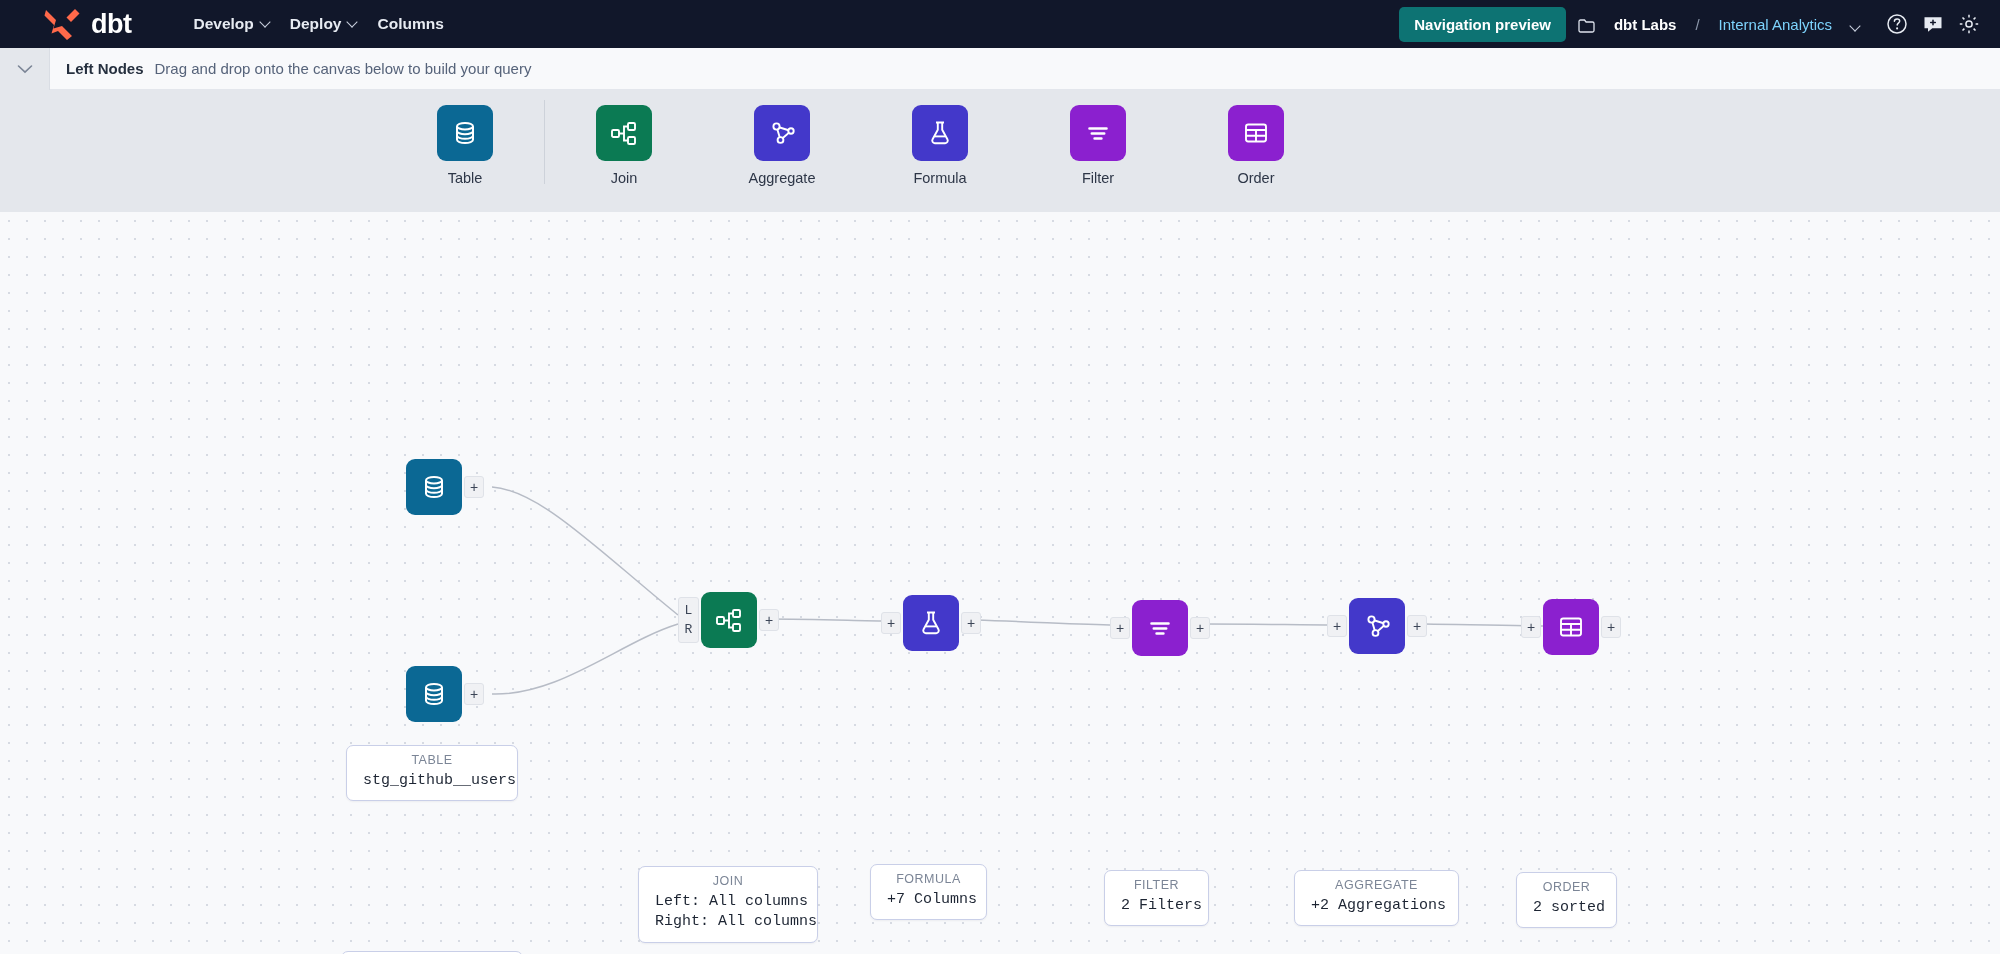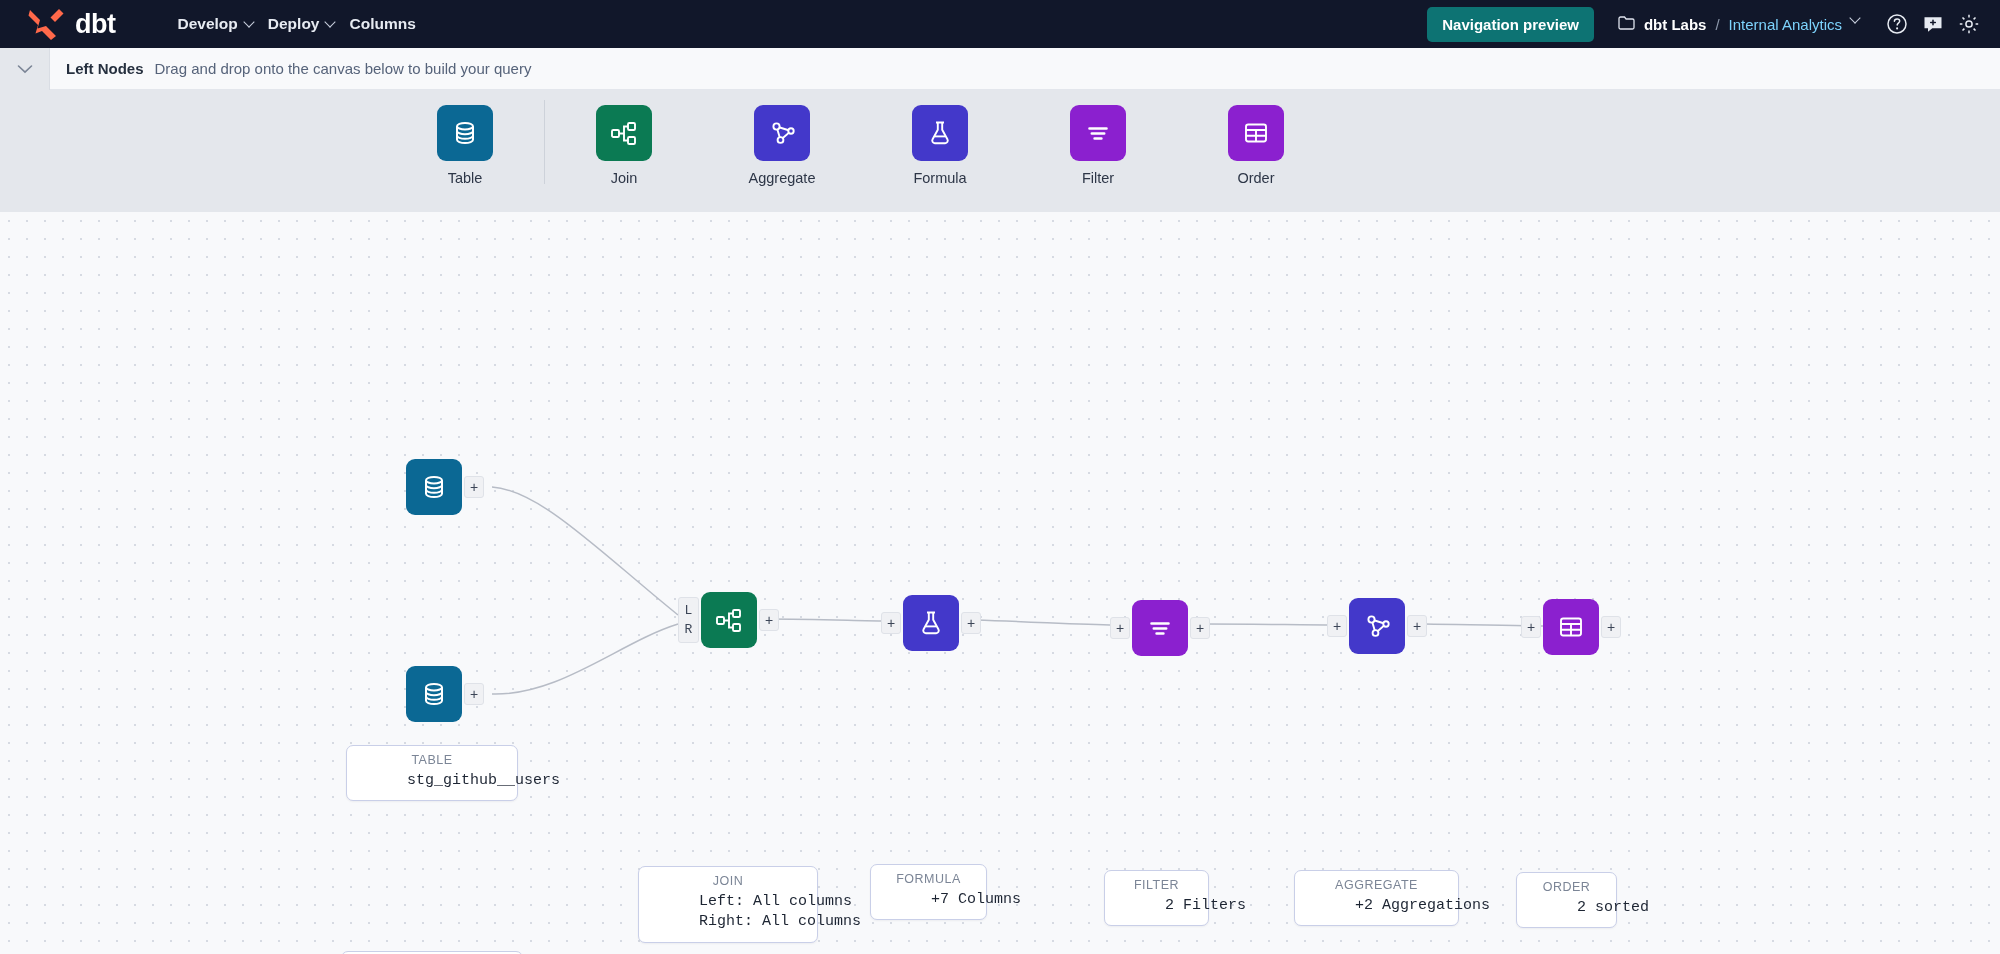--- a/index.html
+++ b/index.html
@@ -10,25 +10,25 @@
     overflow: hidden;
   }
 
   
   .topnav {
     position: absolute; top: 0; left: 0;
     width: 2000px; height: 48px;
     background: #11172a;
     display: flex; align-items: center;
   }
-  .logo-wrap { display: flex; align-items: center; padding-left: 26px; gap: 9px; }
+  .logo-wrap { display: flex; align-items: center; padding-left: 42px; gap: 9px; }
   .logo-mark { width: 40px; height: 34px; display: block; }
   .logo-text { font-size: 27px; font-weight: 700; color: #ffffff; letter-spacing: -0.5px; line-height: 1; }
 
-  .nav-items { display: flex; align-items: center; margin-left: 62px; gap: 14px; }
+  .nav-items { display: flex; align-items: center; margin-left: 62px; gap: 20px; }
   .nav-item {
     display: flex; align-items: center; gap: 7px;
     color: #e7ebf2; font-size: 15.5px; font-weight: 700; cursor: pointer;
   }
   .chev { display: inline-block; width: 9px; height: 9px; position: relative; top: -2px; }
   .chev::after {
     content: ""; position: absolute; left: 0; top: 0;
     width: 7px; height: 7px;
     border-right: 1.6px solid #c9d1de; border-bottom: 1.6px solid #c9d1de;
     transform: rotate(45deg);
@@ -37,22 +37,22 @@
   .nav-right {
     margin-left: auto; display: flex; align-items: center; gap: 0px; padding-right: 20px;
   }
   .nav-preview-btn {
     background: #0d7373; color: #ffffff;
     font-size: 15px; font-weight: 700;
     padding: 9px 15px; border-radius: 5px; border: none; cursor: pointer;
     white-space: nowrap;
   }
   .breadcrumb {
-    display: flex; align-items: flex-start; gap: 9px;
-    margin-left: 24px; color: #e7ebf2; font-size: 15px;
+    display: flex; align-items: flex-end; gap: 19px;
+    margin-left: 12px; color: #e7ebf2; font-size: 15px;
   }
   .bc-org { font-weight: 700; color: #ffffff; }
   .bc-sep { color: #8e99ad; font-weight: 400; }
   .bc-proj { color: #7dd3fc; font-weight: 400; }
   .folder-ico { width: 17px; height: 14px; display: block; }
   .icon-btns { display: flex; align-items: center; gap: 14px; margin-left: 26px; }
   .icon-btn { width: 22px; height: 22px; cursor: pointer; display: block; }
 
   
   .subheader {
@@ -139,21 +139,20 @@
   }
   .card-kind {
     font-size: 12.5px; color: #7b8596; letter-spacing: 0.5px;
     font-family: "Liberation Sans", sans-serif;
   }
   .card-body {
     margin-top: 4px;
     font-family: "Liberation Mono", monospace;
     font-size: 15px; color: #1d2533; white-space: pre;
     line-height: 1.35;
-    margin-left: 44px;
   }
 </style>
 </head>
 <body>
 
 <div class="topnav">
 
   <div class="logo-wrap">
     <svg class="logo-mark" viewBox="0 0 40 34">
       <path d="M4 3 L14 13 L11.5 21.5 L20 19 L30 29 L25 33 L16 24 L9.5 26.5 L12 18 L2.5 8.5 Z" fill="#FF694A"></path>

